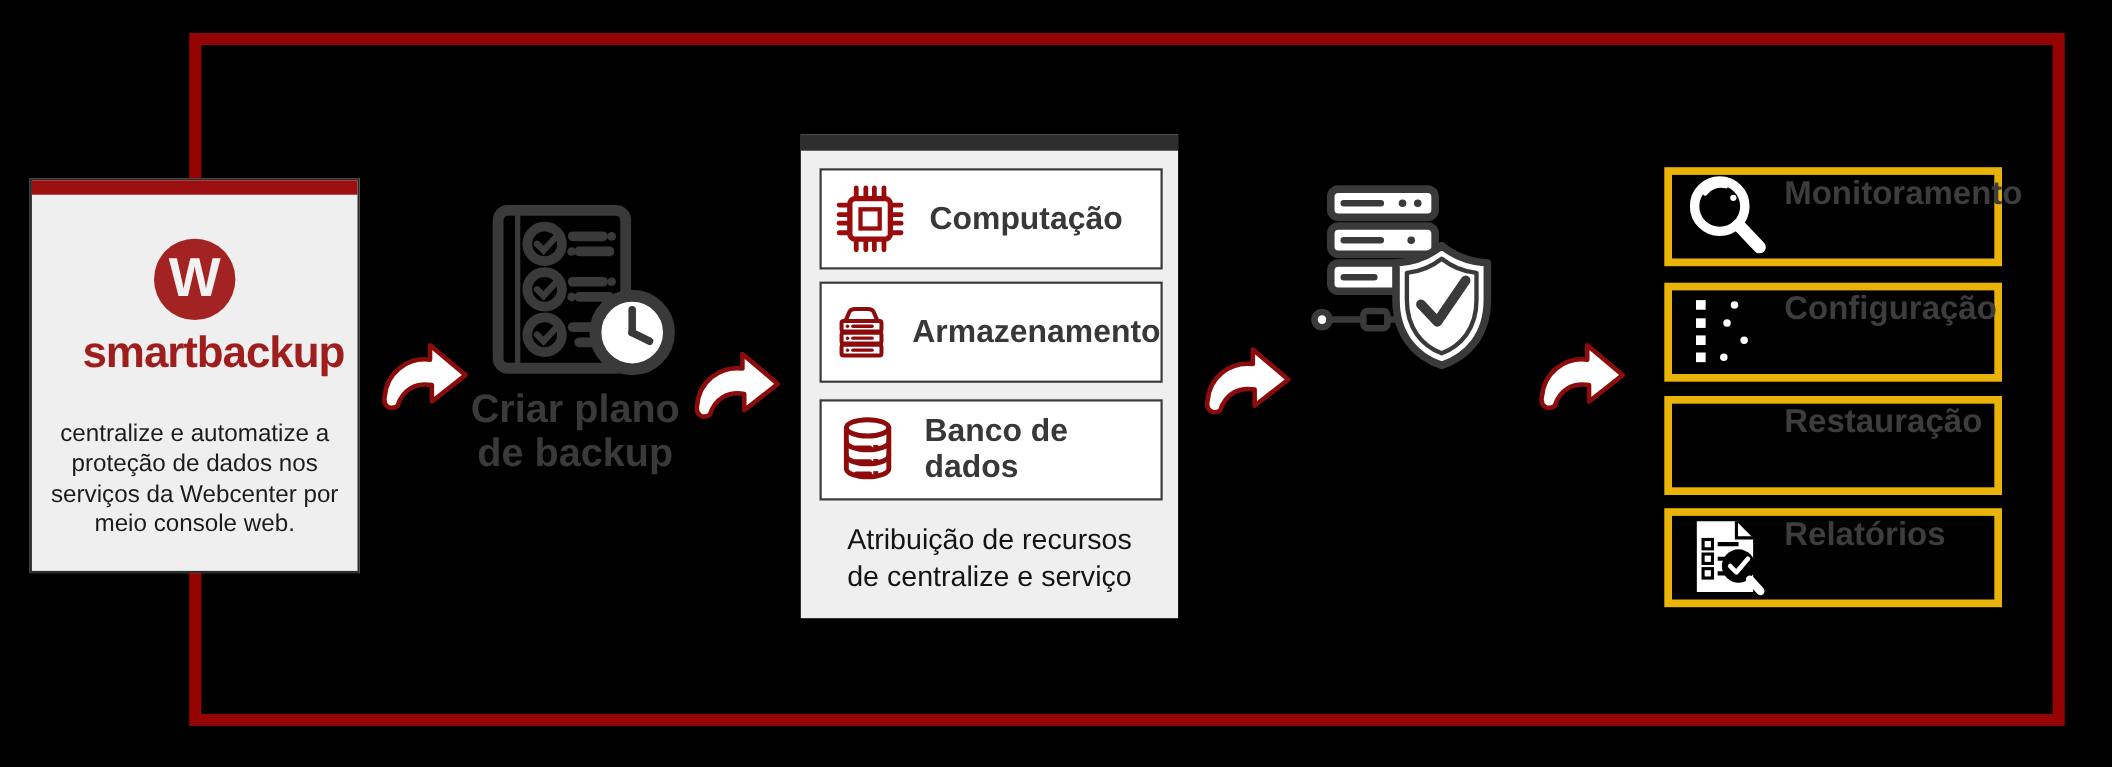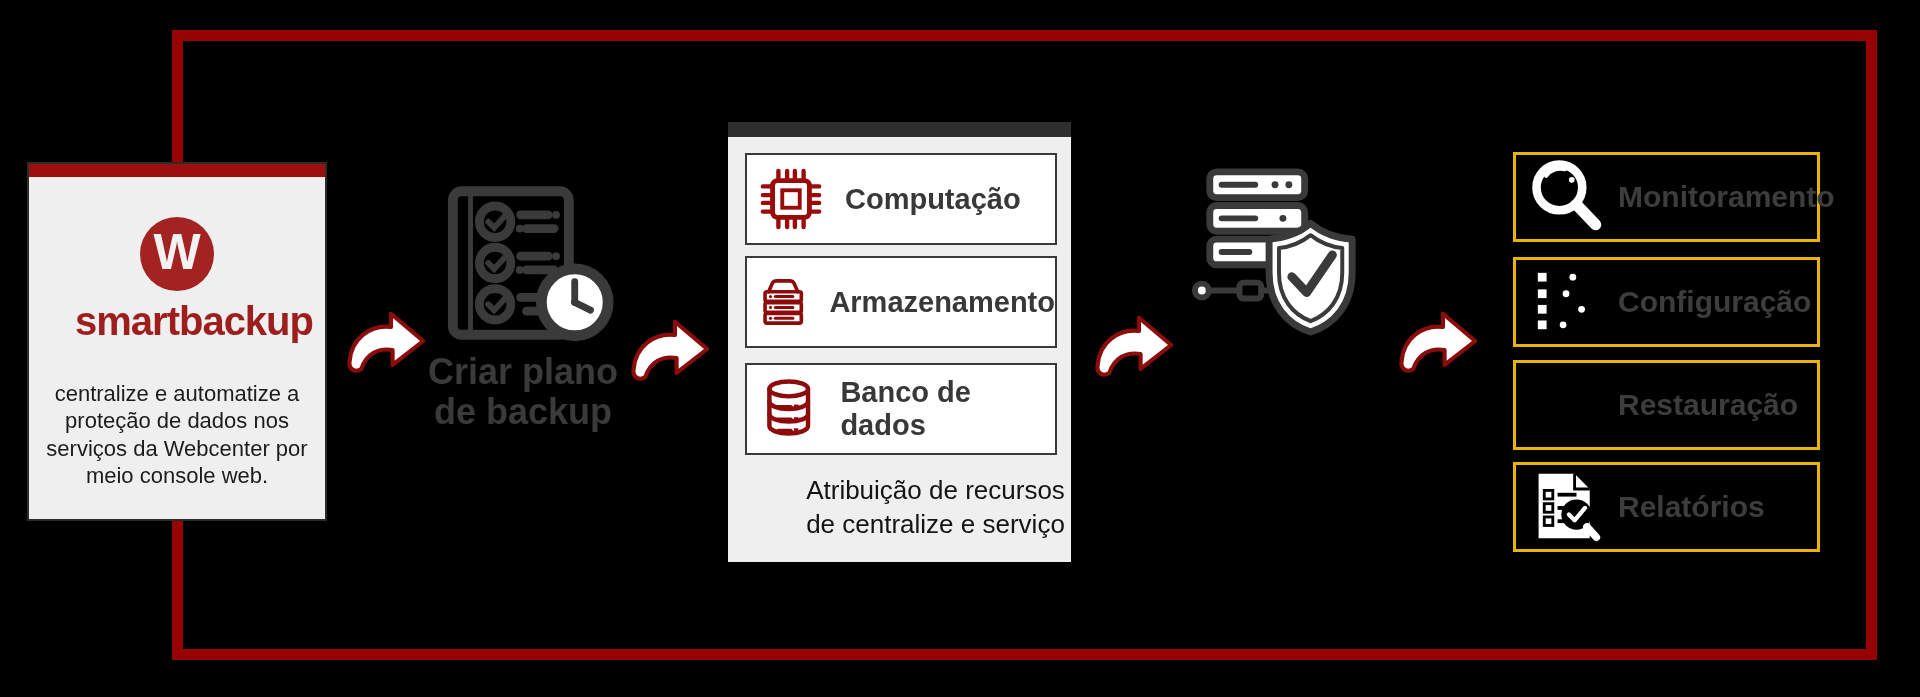--- a/index.html
+++ b/index.html
@@ -30,28 +30,28 @@
   .create-label{left:408px;top:352px;width:230px;font-size:36px;}
 
   
   .panel{left:728px;top:122px;width:343px;height:440px;background:#efefef;}
   .panel-header{position:absolute;left:0;top:0;width:100%;height:15px;background:#2e2e2e;}
   .res-box{position:absolute;left:17px;width:312px;height:92px;box-sizing:border-box;
         background:#ffffff;border:2px solid #3a3a3a;display:flex;align-items:center;
         padding-left:12px;gap:22px;}
   .res-label{font-size:29px;font-weight:bold;color:#383838;}
   .panel-caption{position:absolute;left:0;top:352px;width:100%;text-align:center;
-        font-size:26px;line-height:1.3;color:#141414;padding-left:36px;}
+        font-size:26px;line-height:1.3;color:#141414;}
 
   
   .prot-label{left:1180px;top:336px;width:200px;font-size:36px;}
 
   
   .op-box{left:1513px;width:307px;height:90px;box-sizing:border-box;
-        border:3px solid #eab308;display:flex;align-items:center;}
+        border:7px solid #eab308;display:flex;}
   .op-icon-zone{width:102px;display:flex;justify-content:center;align-items:center;flex:0 0 auto;}
   .op-label{font-size:30px;font-weight:bold;color:#3d3d3d;}
 </style>
 </head>
 <body>
 
 <div class="stage">
 
   <div class="abs frame"></div>
 

